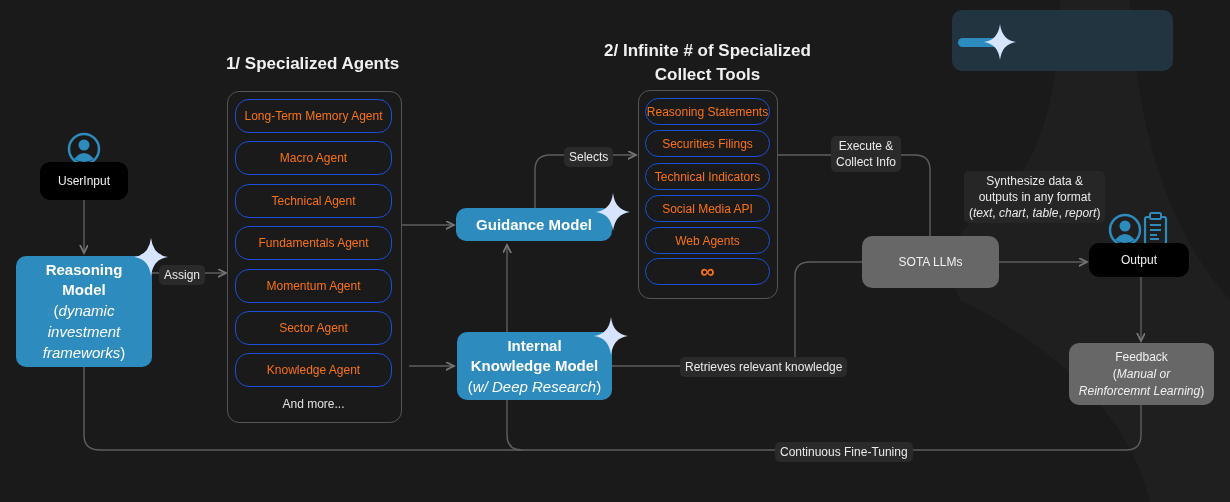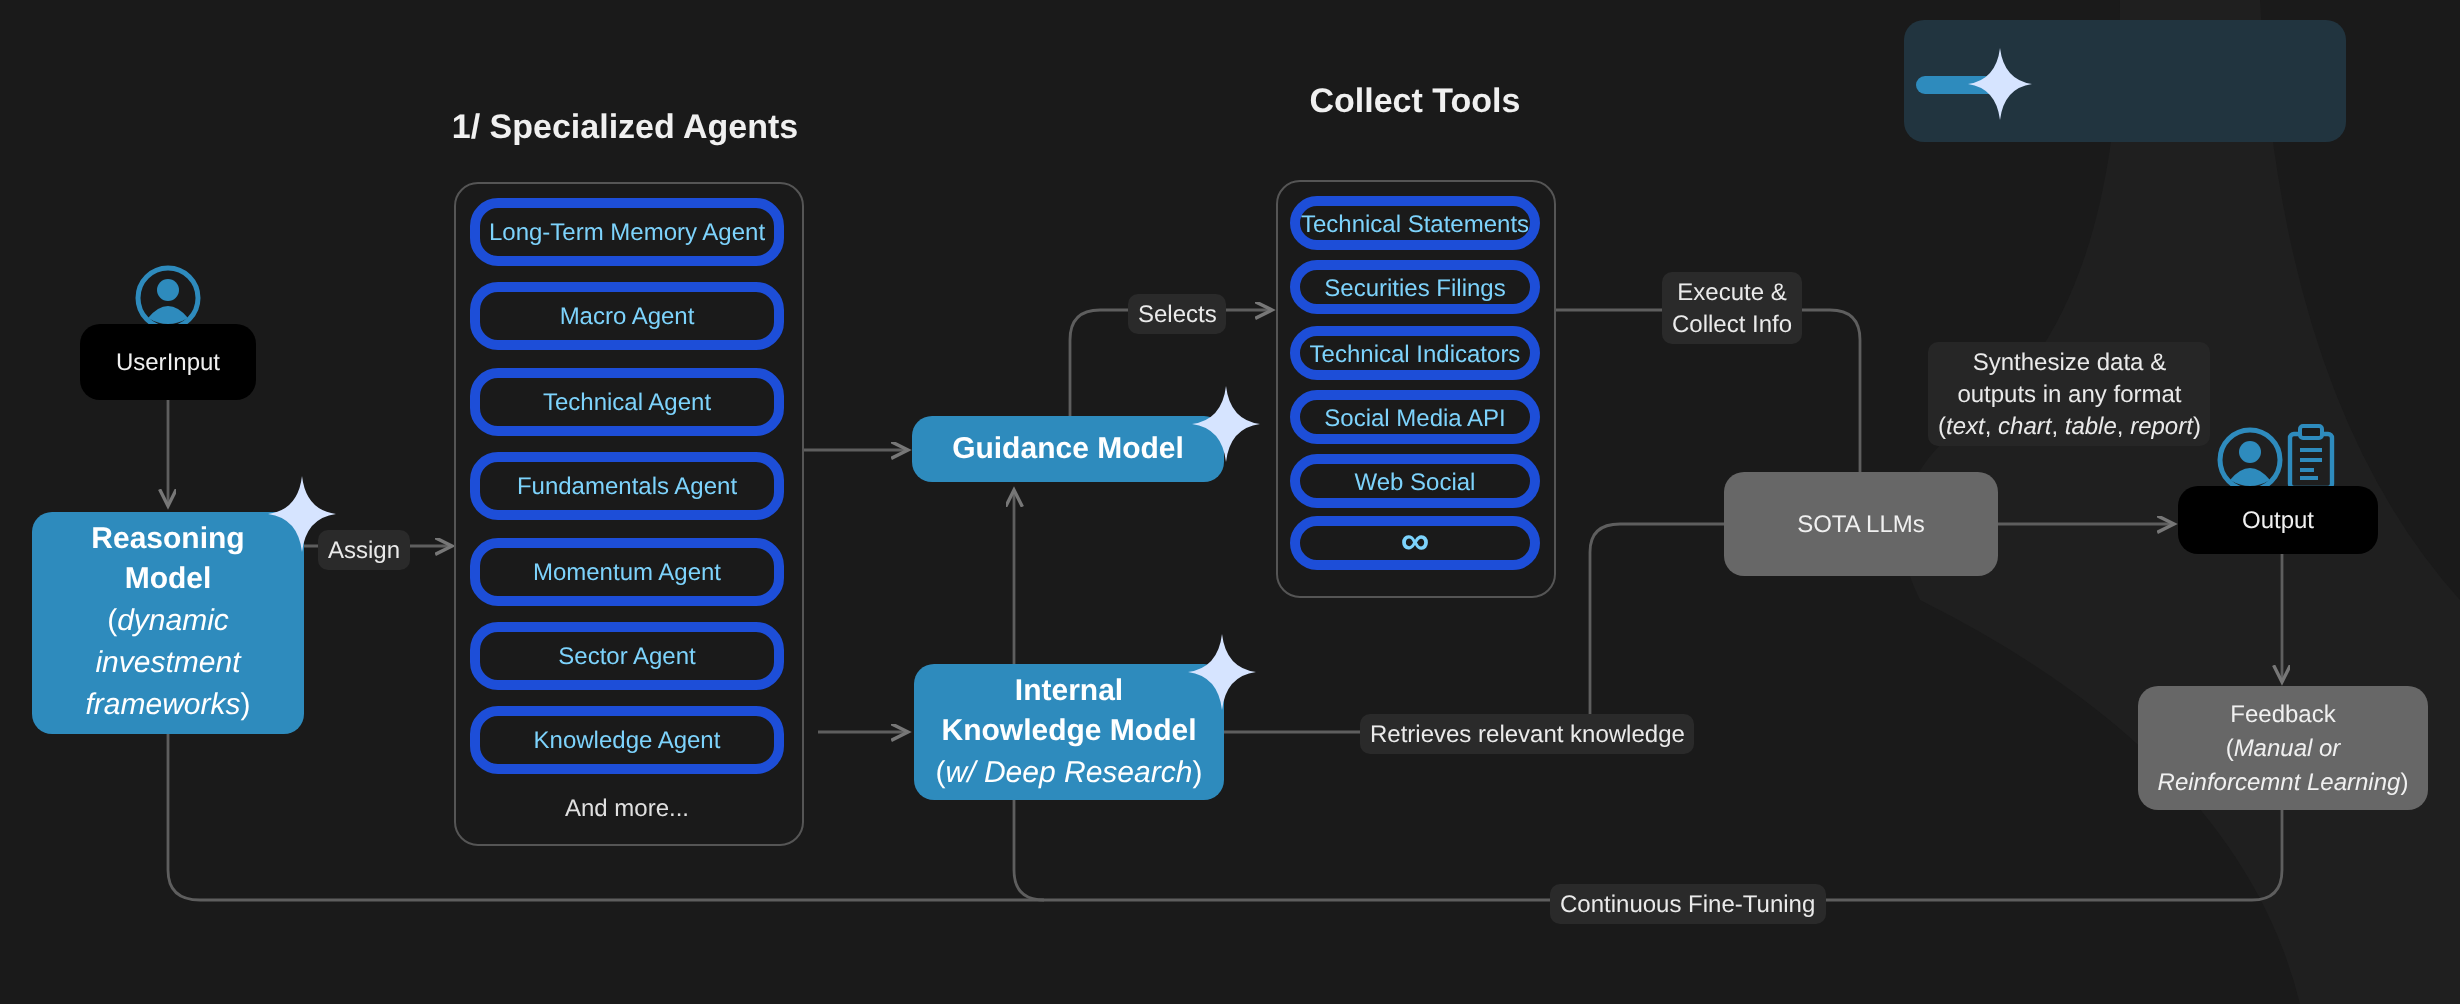--- a/index.html
+++ b/index.html
@@ -2,21 +2,21 @@
 <html><head>
 <meta charset="utf-8">
 <style>
   html,body{margin:0;padding:0;}
   body{width:1230px;height:502px;background:#1a1a1a;position:relative;overflow:hidden;font-family:"Liberation Sans","DejaVu Sans",sans-serif;color:#e8e8e8;}
   .bgshape{position:absolute;pointer-events:none;}
   svg.wires{position:absolute;left:0;top:0;width:1230px;height:502px;}
   .abs{position:absolute;}
   .title{position:absolute;font-weight:bold;font-size:17px;color:#f0f0f0;text-align:center;line-height:24px;}
   .panel{position:absolute;border:1px solid #555;border-radius:12px;}
-  .pill{position:absolute;border:5px solid #1d4ed8;border-radius:14px;font-size:12px;color:#7dd3fc;display:flex;align-items:center;justify-content:center;white-space:nowrap;box-sizing:border-box;text-align:right;}
+  .pill{position:absolute;border:1px solid #1d4ed8;border-radius:14px;font-size:12px;color:#f97316;display:flex;align-items:center;justify-content:center;white-space:nowrap;box-sizing:border-box;text-align:right;}
   .more{position:absolute;font-size:12px;color:#e0e0e0;text-align:center;}
   .bluebox{position:absolute;background:#2e8bbd;border-radius:10px;color:#fff;text-align:center;display:flex;flex-direction:column;align-items:center;justify-content:center;box-sizing:border-box;}
   .bluebox .b{font-weight:bold;font-size:15px;line-height:20px;}
   .bluebox .i{font-size:15px;line-height:21px;}
   .bluebox i{font-style:italic;}
   .blackbox{position:absolute;background:#000;border-radius:10px;color:#f0f0f0;font-size:12px;text-align:center;display:flex;flex-direction:row;align-items:center;justify-content:center;line-height:17px;}
   .greybox{position:absolute;background:#676767;border-radius:10px;color:#f0f0f0;font-size:12px;text-align:center;display:flex;flex-direction:column;align-items:center;justify-content:center;line-height:17px;box-sizing:border-box;}
   .label{position:absolute;background:#2a2a2a;border-radius:5px;font-size:12px;color:#eaeaea;padding:2px 5px;line-height:16px;text-align:center;white-space:nowrap;}
   .legend{position:absolute;left:952px;top:10px;width:221px;height:61px;background:#21343f;border-radius:10px;}
   .legend .txt{position:absolute;left:74px;top:14px;font-weight:bold;font-size:13px;color:#dfe6ea;line-height:19px;}
@@ -113,28 +113,29 @@
 <div class="bluebox" style="left:457px;top:332px;width:155px;height:68px;">
   <div class="b">Internal</div>
   <div class="b">Knowledge Model</div>
   <div class="i"><span>(</span><i>w/ Deep Research</i><span>)</span></div>
 </div>
 <svg class="spark" style="left:594px;top:317px;" width="34" height="38">
   <path d="M17 0 Q19 17 34 19 Q19 21 17 38 Q15 21 0 19 Q15 17 17 0 Z" fill="#d6e4ff"></path>
 </svg>
 
 <div class="title" style="left:580px;top:39px;width:255px;">
+  <div>2/ Infinite # of Specialized</div>
   <div>Collect Tools</div>
 </div>
 <div class="panel" style="left:638px;top:90px;width:138px;height:207px;"></div>
-<div class="pill" style="left:645px;top:98px;width:125px;height:27px;">Technical Statements</div>
+<div class="pill" style="left:645px;top:98px;width:125px;height:27px;">Reasoning Statements</div>
 <div class="pill" style="left:645px;top:130px;width:125px;height:27px;">Securities Filings</div>
 <div class="pill" style="left:645px;top:163px;width:125px;height:27px;">Technical Indicators</div>
 <div class="pill" style="left:645px;top:195px;width:125px;height:27px;">Social Media API</div>
-<div class="pill" style="left:645px;top:227px;width:125px;height:27px;">Web Social</div>
+<div class="pill" style="left:645px;top:227px;width:125px;height:27px;">Web Agents</div>
 <div class="pill" style="left:645px;top:258px;width:125px;height:27px;font-size:20px;font-weight:bold;">∞</div>
 
 <div class="label" style="left:831px;top:136px;">
   <div>Execute &amp;</div>
   <div>Collect Info</div>
 </div>
 
 <div class="greybox" style="left:862px;top:236px;width:137px;height:52px;">
   <div>SOTA LLMs</div>
 </div>

